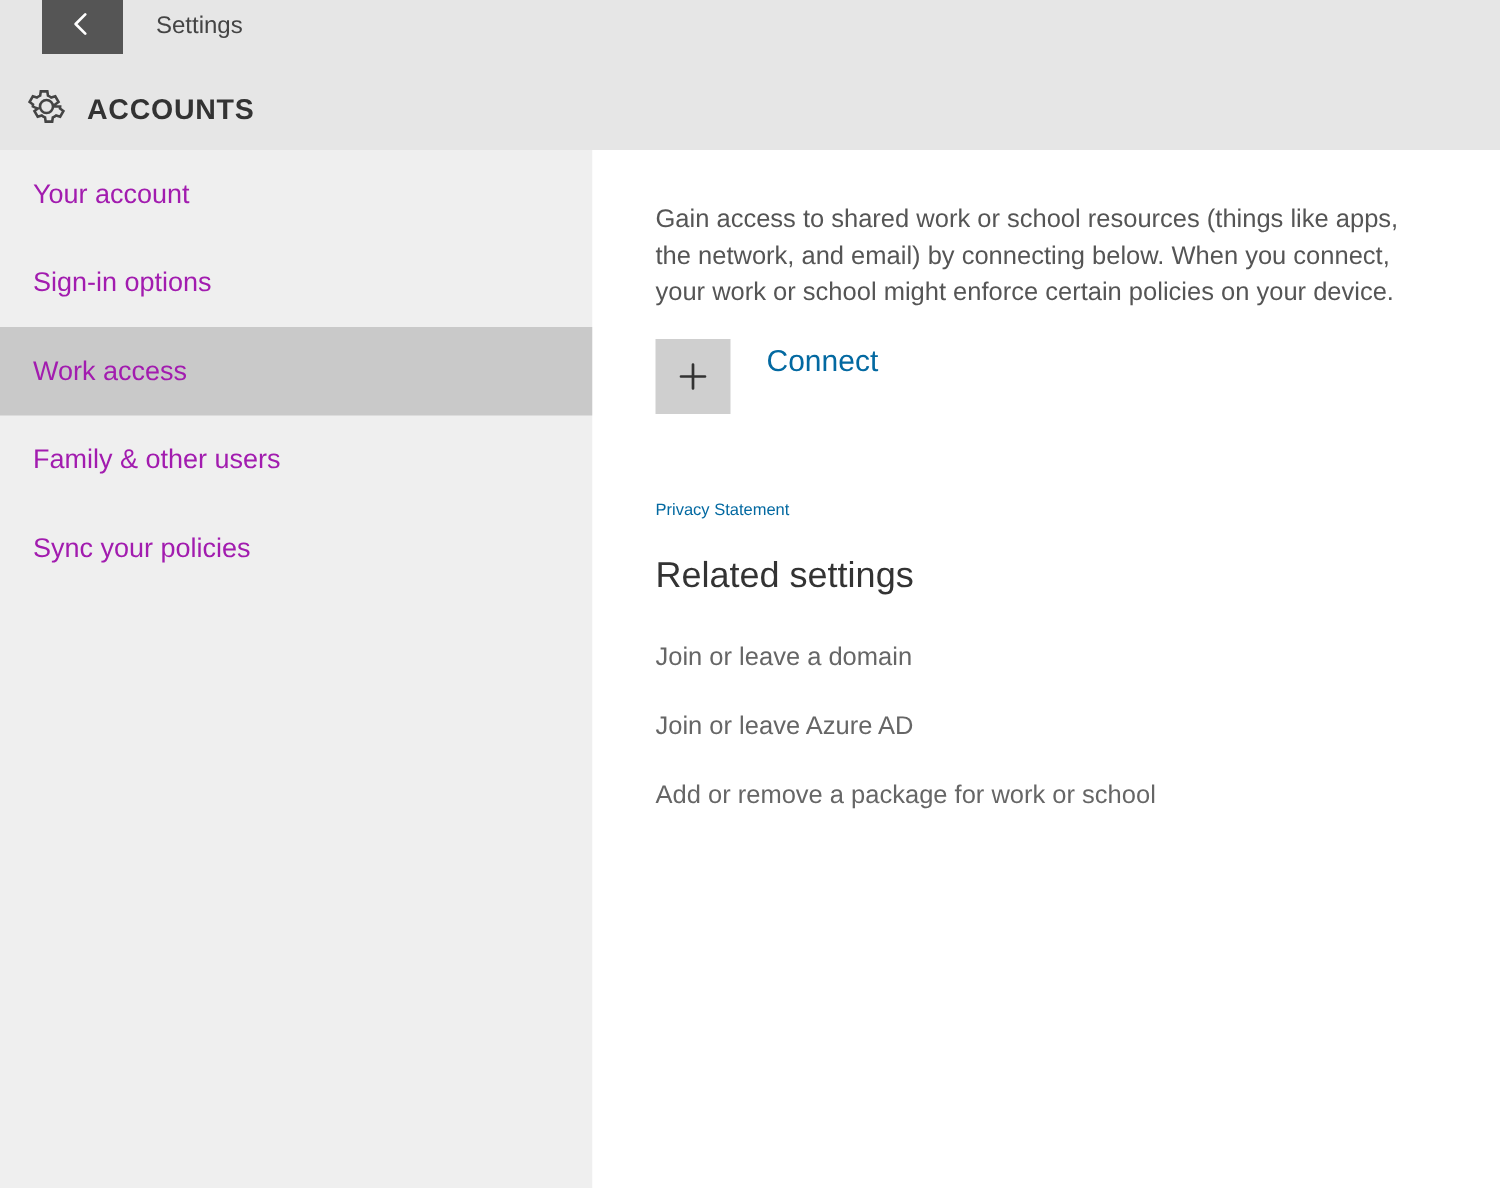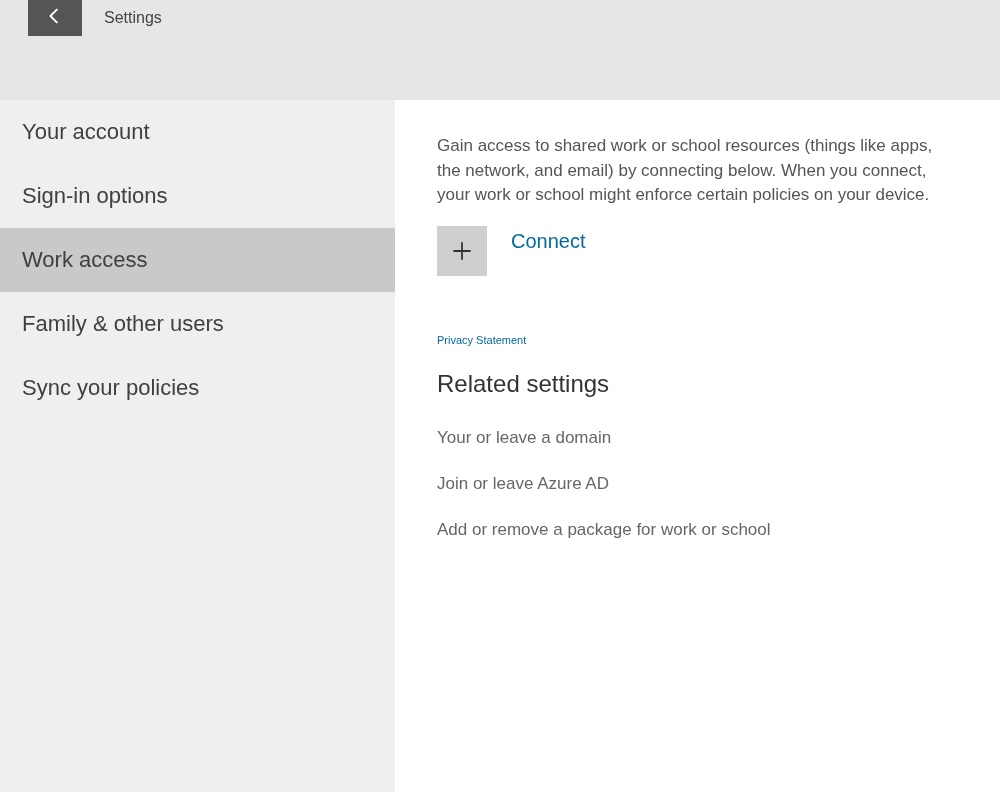--- a/index.html
+++ b/index.html
@@ -54,22 +54,22 @@
       display: flex;
       height: calc(792px - 100px);
     }
     .sidebar {
       width: 395px;
       background: #efefef;
       padding-top: 0;
     }
     .sidebar-item {
       padding: 19px 22px;
-      font-size: 22px;
-      color: #404040;
+      font-size: 18px;
+      color: #a21caf;
       cursor: pointer;
     }
     .sidebar-item.selected {
       background: #c9c9c9;
     }
     .main {
       flex: 1;
       background: #fff;
       padding: 34px 22px 0 42px;
     }
@@ -130,20 +130,28 @@
   <div class="top-row">
     <div class="back-btn">
       <span>
         <svg width="22" height="22" viewBox="0 0 24 24">
             <path d="M14 5 L7 12 L14 19" stroke="#fff" stroke-width="2" fill="none" stroke-linecap="round" stroke-linejoin="round"></path>
           </svg>
       </span>
     </div>
     <div class="title-text">Settings</div>
   </div>
+  <div class="category-row">
+    <span>
+      <svg width="26" height="26" viewBox="0 0 24 24">
+          <path fill="none" stroke="#444" stroke-width="1.6" d="M12 8a4 4 0 1 0 0 8 4 4 0 0 0 0-8zm8.4 4a8.4 8.4 0 0 1-.1 1.2l2.1 1.6-2 3.5-2.5-.8a8 8 0 0 1-2 1.2l-.4 2.6h-4l-.4-2.6a8 8 0 0 1-2-1.2l-2.5.8-2-3.5 2.1-1.6A8.4 8.4 0 0 1 3.6 12c0-.4 0-.8.1-1.2L1.6 9.2l2-3.5 2.5.8a8 8 0 0 1 2-1.2L8.5 2.7h4l.4 2.6a8 8 0 0 1 2 1.2l2.5-.8 2 3.5-2.1 1.6c.1.4.1.8.1 1.2z"></path>
+        </svg>
+    </span>
+    <div class="accounts-label">ACCOUNTS</div>
+  </div>
 </div>
 
 <div class="body-wrap">
   <div class="sidebar">
     <div class="sidebar-item"><span>Your account</span></div>
     <div class="sidebar-item"><span>Sign-in options</span></div>
     <div class="sidebar-item selected"><span>Work access</span></div>
     <div class="sidebar-item"><span>Family &amp; other users</span></div>
     <div class="sidebar-item"><span>Sync your policies</span></div>
   </div>
@@ -156,17 +164,17 @@
         <svg width="24" height="24" viewBox="0 0 24 24">
             <path d="M12 4 V20 M4 12 H20" stroke="#333" stroke-width="1.8" stroke-linecap="round"></path>
           </svg>
       </div>
       <div class="connect-label">Connect</div>
     </div>
 
     <div class="linkish">Privacy Statement</div>
 
     <div class="h2">Related settings</div>
-    <div class="rel-link">Your or leave a domain</div>
+    <div class="rel-link">Join or leave a domain</div>
     <div class="rel-link">Join or leave Azure AD</div>
     <div class="rel-link">Add or remove a package for work or school</div>
   </div>
 </div>
 
 </body></html>

